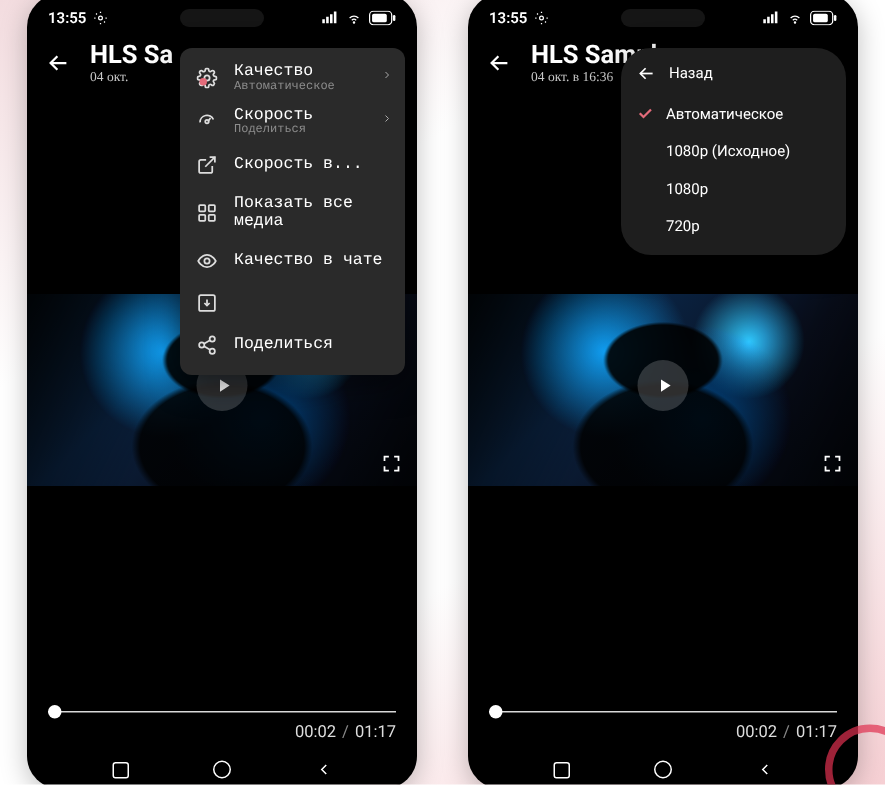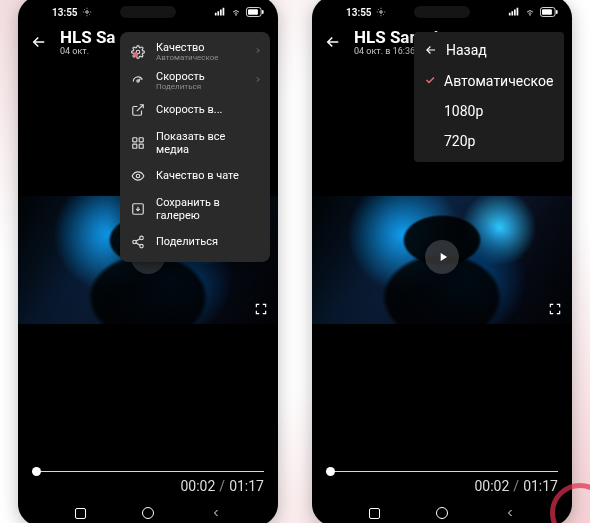--- a/index.html
+++ b/index.html
@@ -53,21 +53,21 @@
     display:flex;
     align-items:center;
     justify-content:space-between;
     height:20px;
     padding:0 14px;
     color:var(--text);
     font-size:10px;
     font-weight:600;
     margin-top:6px;
   }
-  .status-cluster{display:flex;align-items:center;gap:4px;margin-left:20px;}
+  .status-cluster{display:flex;align-items:center;gap:4px;}
   .status-icon{display:inline-flex;}
   .notch{
     position:absolute;
     left:50%;top:4px;transform:translateX(-50%);
     width:56px;height:12px;
     background:#151515;
     border-radius:8px;
   }
   .header{
     display:flex;
@@ -77,21 +77,21 @@
     color:var(--text);
   }
   .back-btn{
     width:22px;height:22px;
     display:flex;align-items:center;justify-content:center;
     color:var(--text);
     flex:0 0 auto;
   }
   .header-text{display:flex;flex-direction:column;line-height:1.1;overflow:hidden;white-space:nowrap;}
   .header-title{font-size:17px;font-weight:700;}
-  .header-sub{font-size:9px;color:#c8c8c8;}
+  .header-sub{font-size:9px;color:#c8c8c8;font-family:Liberation Serif, serif;}
 
   .video-area{
     position:absolute;
     left:0;right:0;
     top:200px;
     height:128px;
     background:linear-gradient(135deg,#061626 0%,#0a2240 35%,#0a1020 65%,#040810 100%);
     overflow:hidden;
   }
   .video-art{
@@ -147,20 +147,21 @@
     color:var(--text);
     font-size:11px;
   }
   .menu-item{
     display:flex;
     align-items:center;
     gap:10px;
     padding:6px 12px 6px 10px;
     position:relative;
     cursor:pointer;
+    font-family:Liberation Mono, monospace;
   }
   .menu-item.two-line{padding:4px 12px 4px 10px;}
   .menu-icon{
     width:16px;height:16px;
     display:flex;align-items:center;justify-content:center;
     flex:0 0 auto;
     color:#ddd;
   }
   .menu-labels{display:flex;flex-direction:column;line-height:1.1;overflow:hidden;}
   .menu-sub{font-size:8px;color:var(--text-dim);}
@@ -174,25 +175,25 @@
     background:var(--accent);
   }
 
   
   .submenu{
     position:absolute;
     top:36px;
     right:8px;
     width:150px;
     background:var(--menu2);
-    border-radius:4px;
+    border-radius:20px;
     padding:4px 0 6px;
     box-shadow:0 6px 20px rgba(0,0,0,.5);
     color:var(--text);
-    font-size:14px;
+    font-size:10px;
   }
   .submenu-header{
     display:flex;align-items:center;gap:8px;
     padding:6px 10px 8px;
     cursor:pointer;
   }
   .submenu-item{
     display:flex;align-items:center;gap:10px;
     padding:7px 12px 7px 30px;
     position:relative;
@@ -202,21 +203,21 @@
     position:absolute;left:10px;top:50%;transform:translateY(-50%);
     color:var(--accent);
   }
 
   
   .player-bar{
     position:absolute;
     left:0;right:0;bottom:32px;
     padding:0 14px;
     color:#fff;
-    font-size:14px;
+    font-size:11px;
   }
   .scrub{
     position:relative;
     height:18px;
   }
   .scrub-track{
     position:absolute;left:0;right:0;top:9px;
     height:1px;background:#ffffff;opacity:.85;
   }
   .scrub-thumb{
@@ -382,21 +383,20 @@
     </div>
 
     <div class="menu-item">
       <span class="menu-icon">
         <svg width="14" height="14" viewBox="0 0 24 24" fill="none" stroke="currentColor" stroke-width="2">
             <rect x="3" y="3" width="18" height="18" rx="2"></rect>
             <path d="M12 8v6"></path>
             <path d="M9 12l3 3 3-3"></path>
           </svg>
       </span>
-      <span>Сохранить в галерею</span>
     </div>
 
     <div class="menu-item">
       <span class="menu-icon">
         <svg width="14" height="14" viewBox="0 0 24 24" fill="none" stroke="currentColor" stroke-width="2">
             <circle cx="18" cy="5" r="3"></circle>
             <circle cx="6" cy="12" r="3"></circle>
             <circle cx="18" cy="19" r="3"></circle>
             <path d="M8.6 13.5l6.8 4"></path>
             <path d="M15.4 6.5l-6.8 4"></path>
@@ -507,20 +507,23 @@
     </div>
     <div class="submenu-item">
       <span class="check">
         <svg width="12" height="12" viewBox="0 0 24 24" fill="none" stroke="currentColor" stroke-width="3">
             <path d="M5 12l5 5L20 7"></path>
           </svg>
       </span>
       <span>Автоматическое</span>
     </div>
     <div class="submenu-item">
+      <span>1080p (Исходное)</span>
+    </div>
+    <div class="submenu-item">
       <span>1080p</span>
     </div>
     <div class="submenu-item">
       <span>720p</span>
     </div>
   </div>
 
   <div class="player-bar">
     <div class="scrub">
       <div class="scrub-track"></div>

